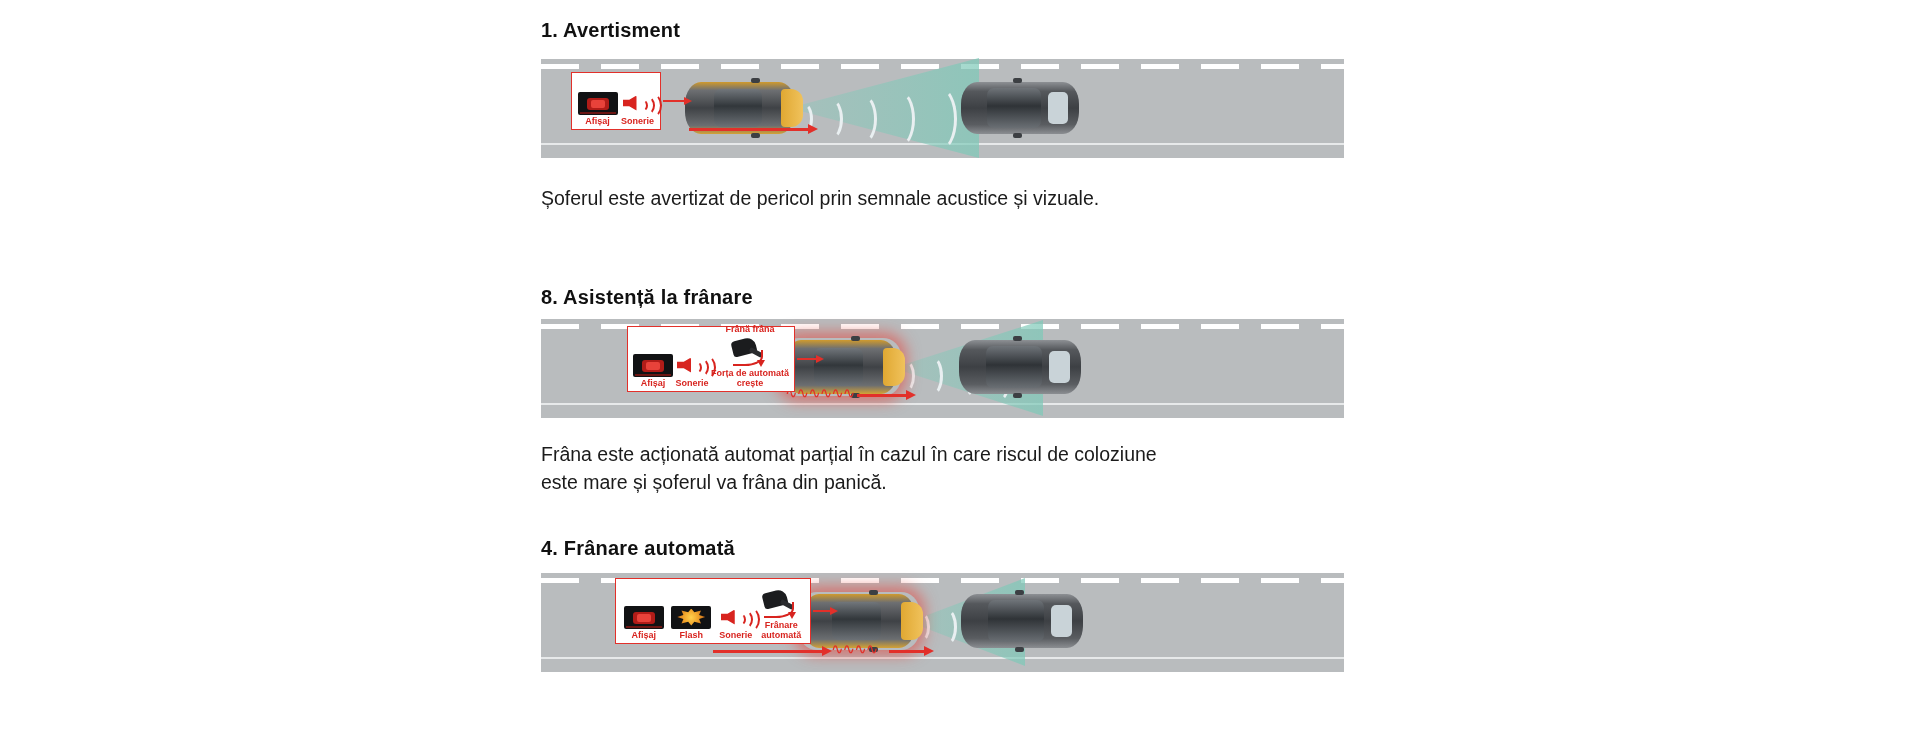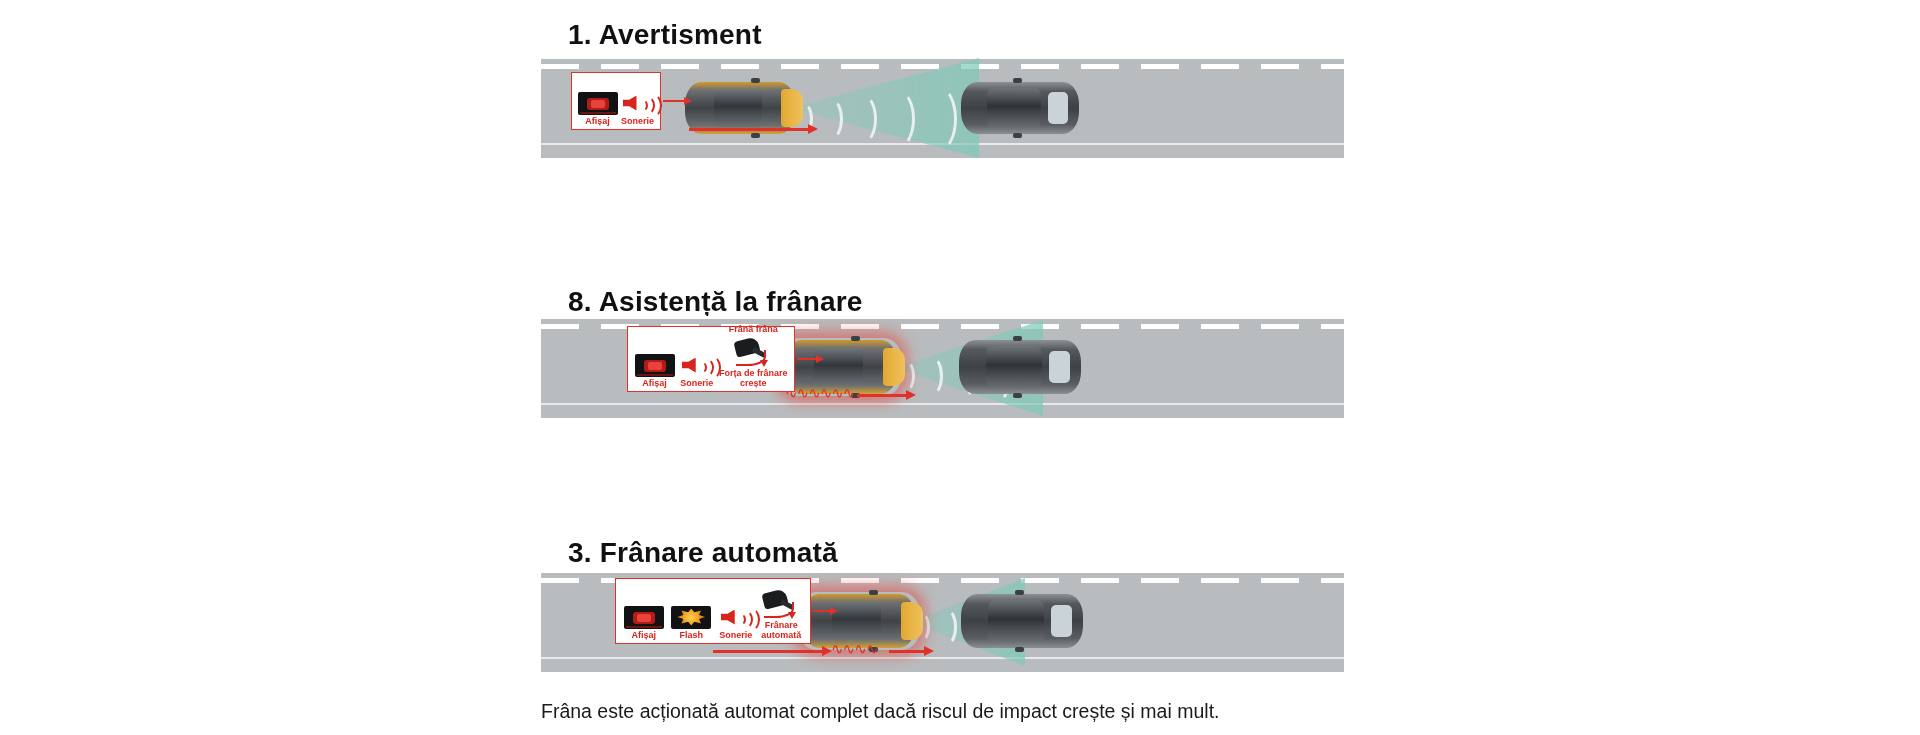--- a/index.html
+++ b/index.html
@@ -21,22 +21,22 @@
   }
 
   
   .section {
     position: absolute;
     left: 0;
     width: 1920px;
   }
   .section-title {
     position: absolute;
-    left: 568px;
-    font-size: 28px;
+    left: 541px;
+    font-size: 20px;
     font-weight: bold;
     letter-spacing: 0.2px;
     color: #111;
     white-space: nowrap;
   }
   .caption {
     position: absolute;
     left: 541px;
     font-size: 19.5px;
     line-height: 28px;
@@ -438,20 +438,21 @@
             <div class="ring r3"></div>
           </div>
           <div class="hmi-label">Sonerie</div>
         </div>
       </div>
       <div class="callout" style="left:122px;top:44px;width:22px;"></div>
     </div>
 
     <div class="cone-big" style="left:900px;top:-30px;width:335px;height:215px;z-index:-1;"></div>
 
+    <div class="caption" style="top:184px;">Șoferul este avertizat de pericol prin semnale acustice și vizuale.</div>
   </div>
 
   <div class="section" style="top:258px;height:230px;">
 
     <div class="section-title" style="top:28px;">8. Asistență la frânare</div>
 
     <div class="road" style="top:58px;height:105px;">
       <div class="road-edge top"></div>
       <div class="road-dash-row" style="top:8px;">
         <div class="dash"></div>
@@ -517,32 +518,34 @@
           </div>
           <div class="hmi-label">Sonerie</div>
         </div>
         <div class="hmi-cell">
           <div class="hmi-top-label">Frână frâna</div>
           <div class="ic-pedal">
             <div class="shoe"></div>
             <div class="pedal"></div>
             <div class="curve"></div>
           </div>
-          <div class="hmi-label">Forța de frânare
+          <div class="hmi-label">Forța de automată
 crește</div>
         </div>
       </div>
       <div class="callout" style="left:256px;top:42px;width:20px;"></div>
     </div>
 
+    <div class="caption" style="top:182px;">Frâna este acționată automat parțial în cazul în care riscul de coloziune
+este mare și șoferul va frâna din panică.</div>
   </div>
 
   <div class="section" style="top:522px;height:213px;">
 
-    <div class="section-title" style="top:15px;">3. Frânare automată</div>
+    <div class="section-title" style="top:15px;">4. Frânare automată</div>
 
     <div class="road" style="top:48px;height:105px;">
       <div class="road-edge top"></div>
       <div class="road-dash-row" style="top:8px;">
         <div class="dash"></div>
           <div class="dash"></div>
           <div class="dash"></div>
           <div class="dash"></div>
           <div class="dash"></div>
           <div class="dash"></div>
@@ -615,16 +618,15 @@
             <div class="pedal"></div>
             <div class="curve"></div>
           </div>
           <div class="hmi-label">Frânare
 automată</div>
         </div>
       </div>
       <div class="callout" style="left:272px;top:40px;width:18px;"></div>
     </div>
 
-    <div class="caption" style="top:175px;">Frâna este acționată automat complet dacă riscul de impact crește și mai mult.</div>
   </div>
 
 </div>
 
 </body></html>

